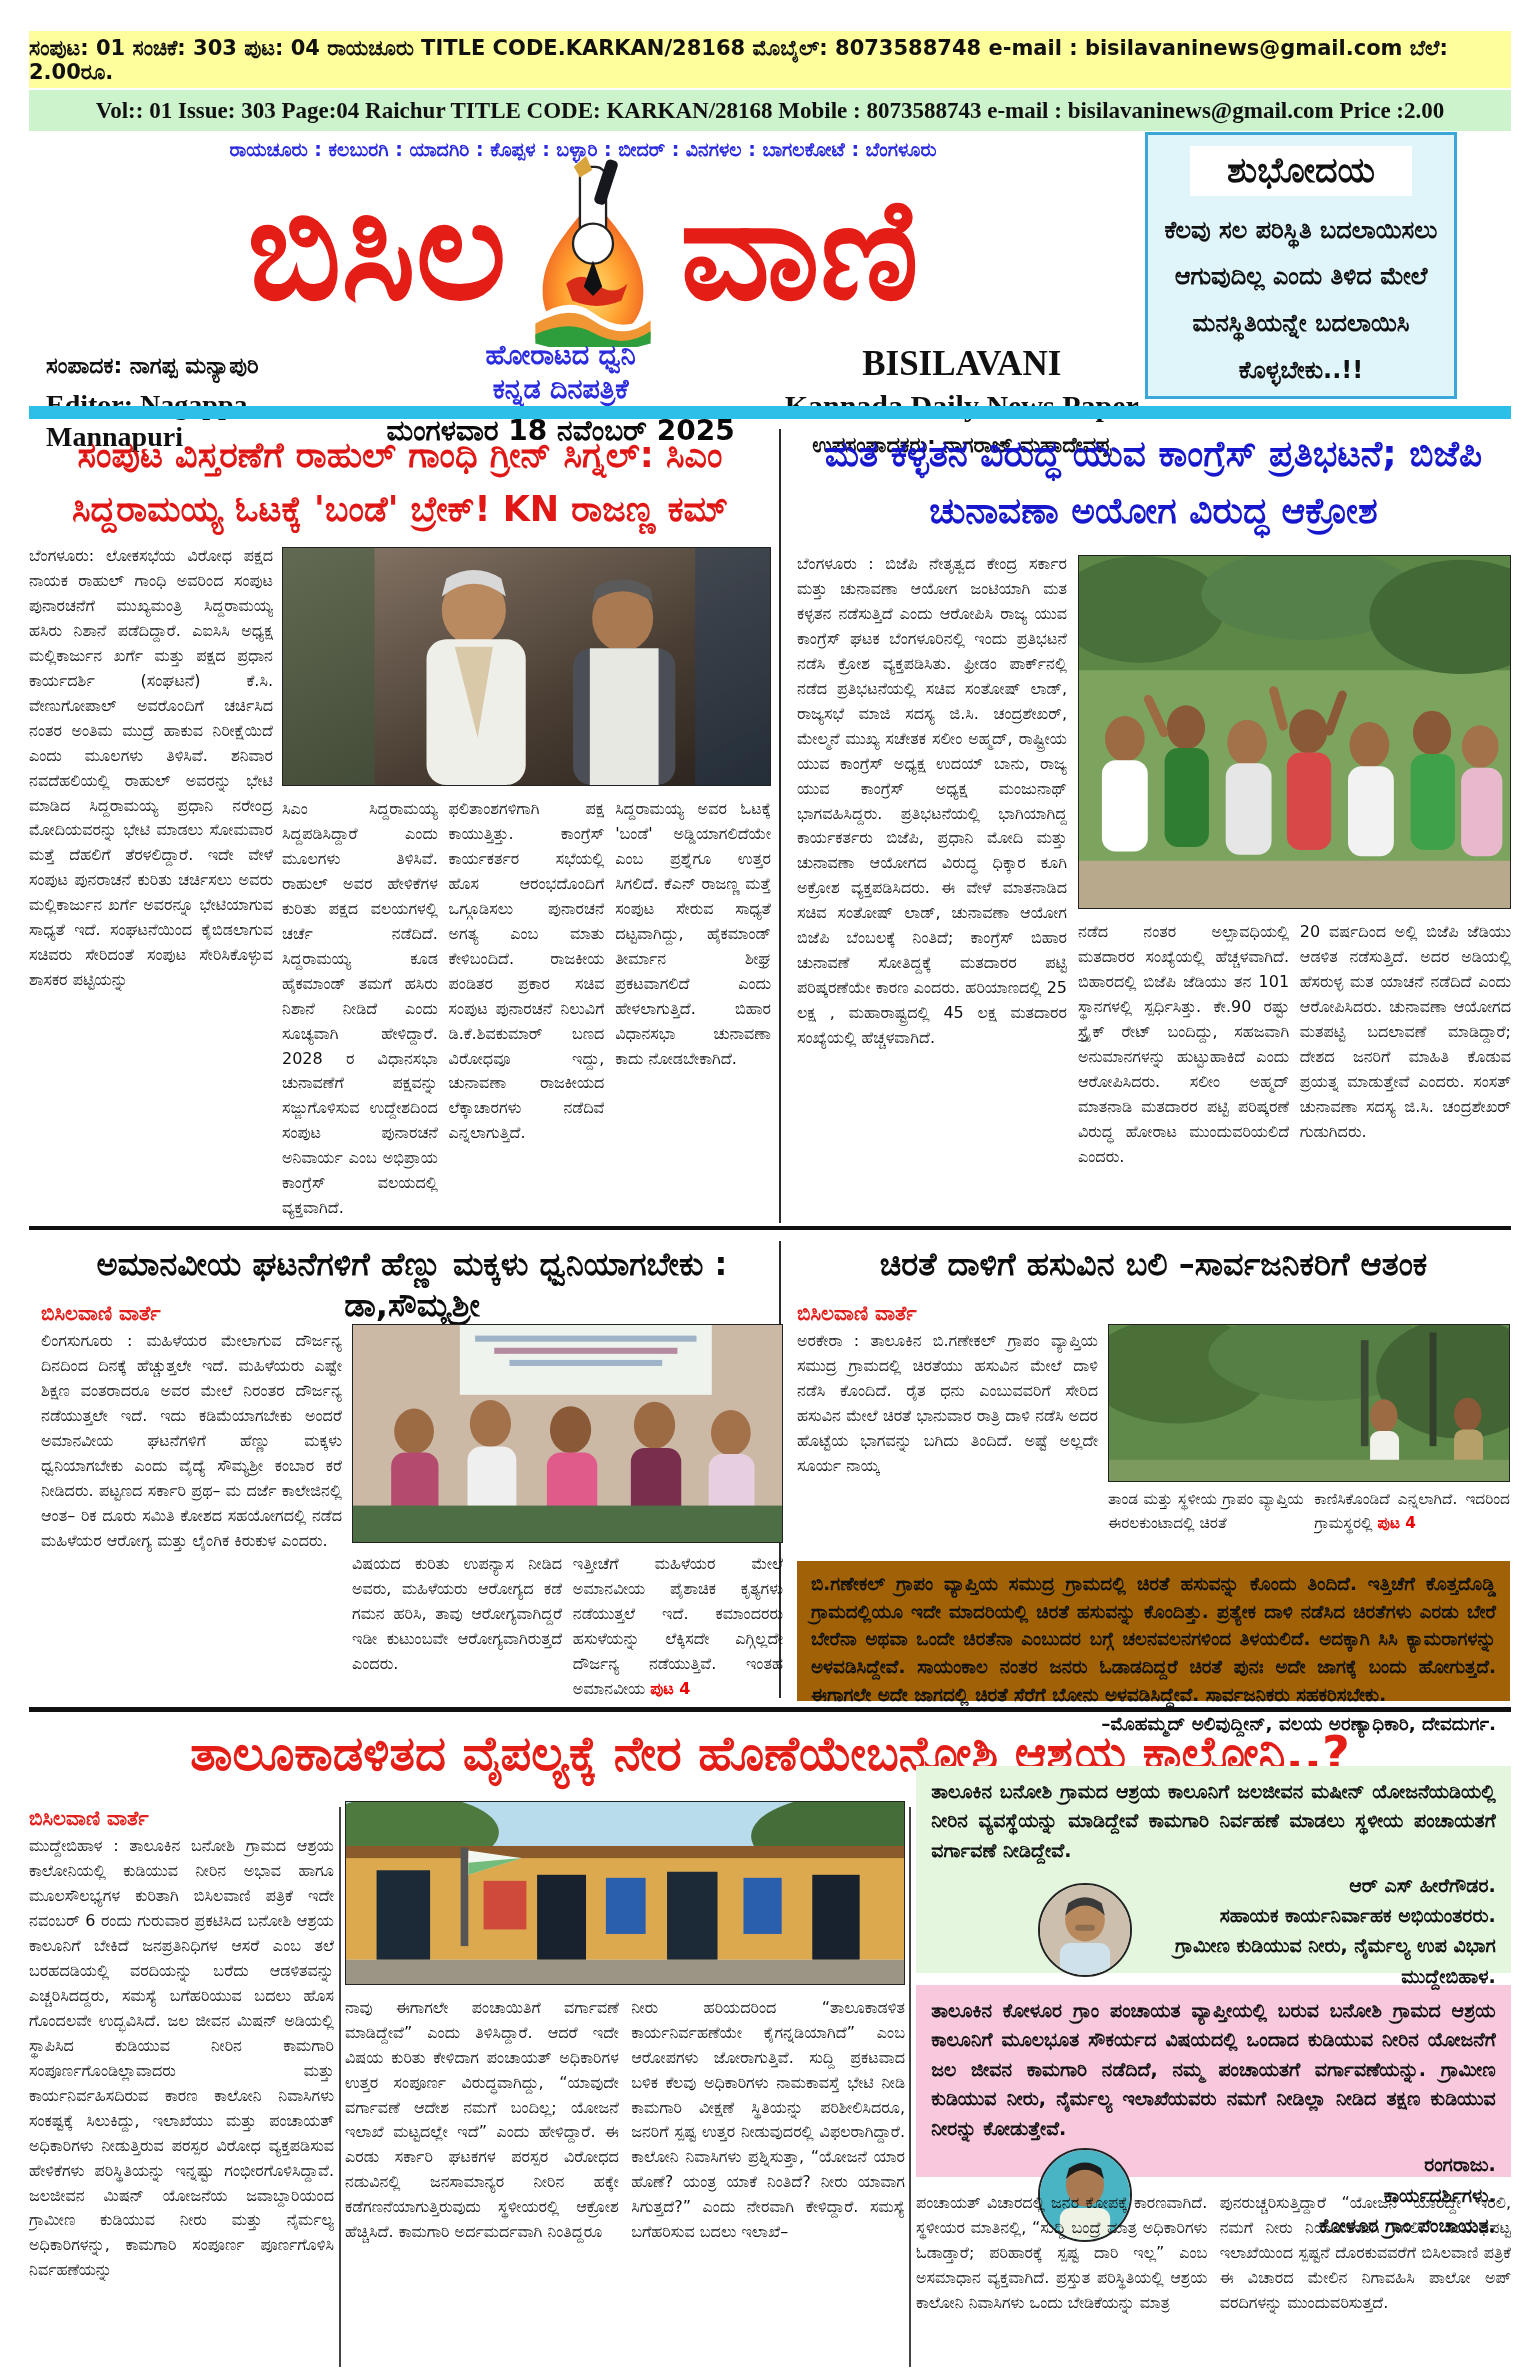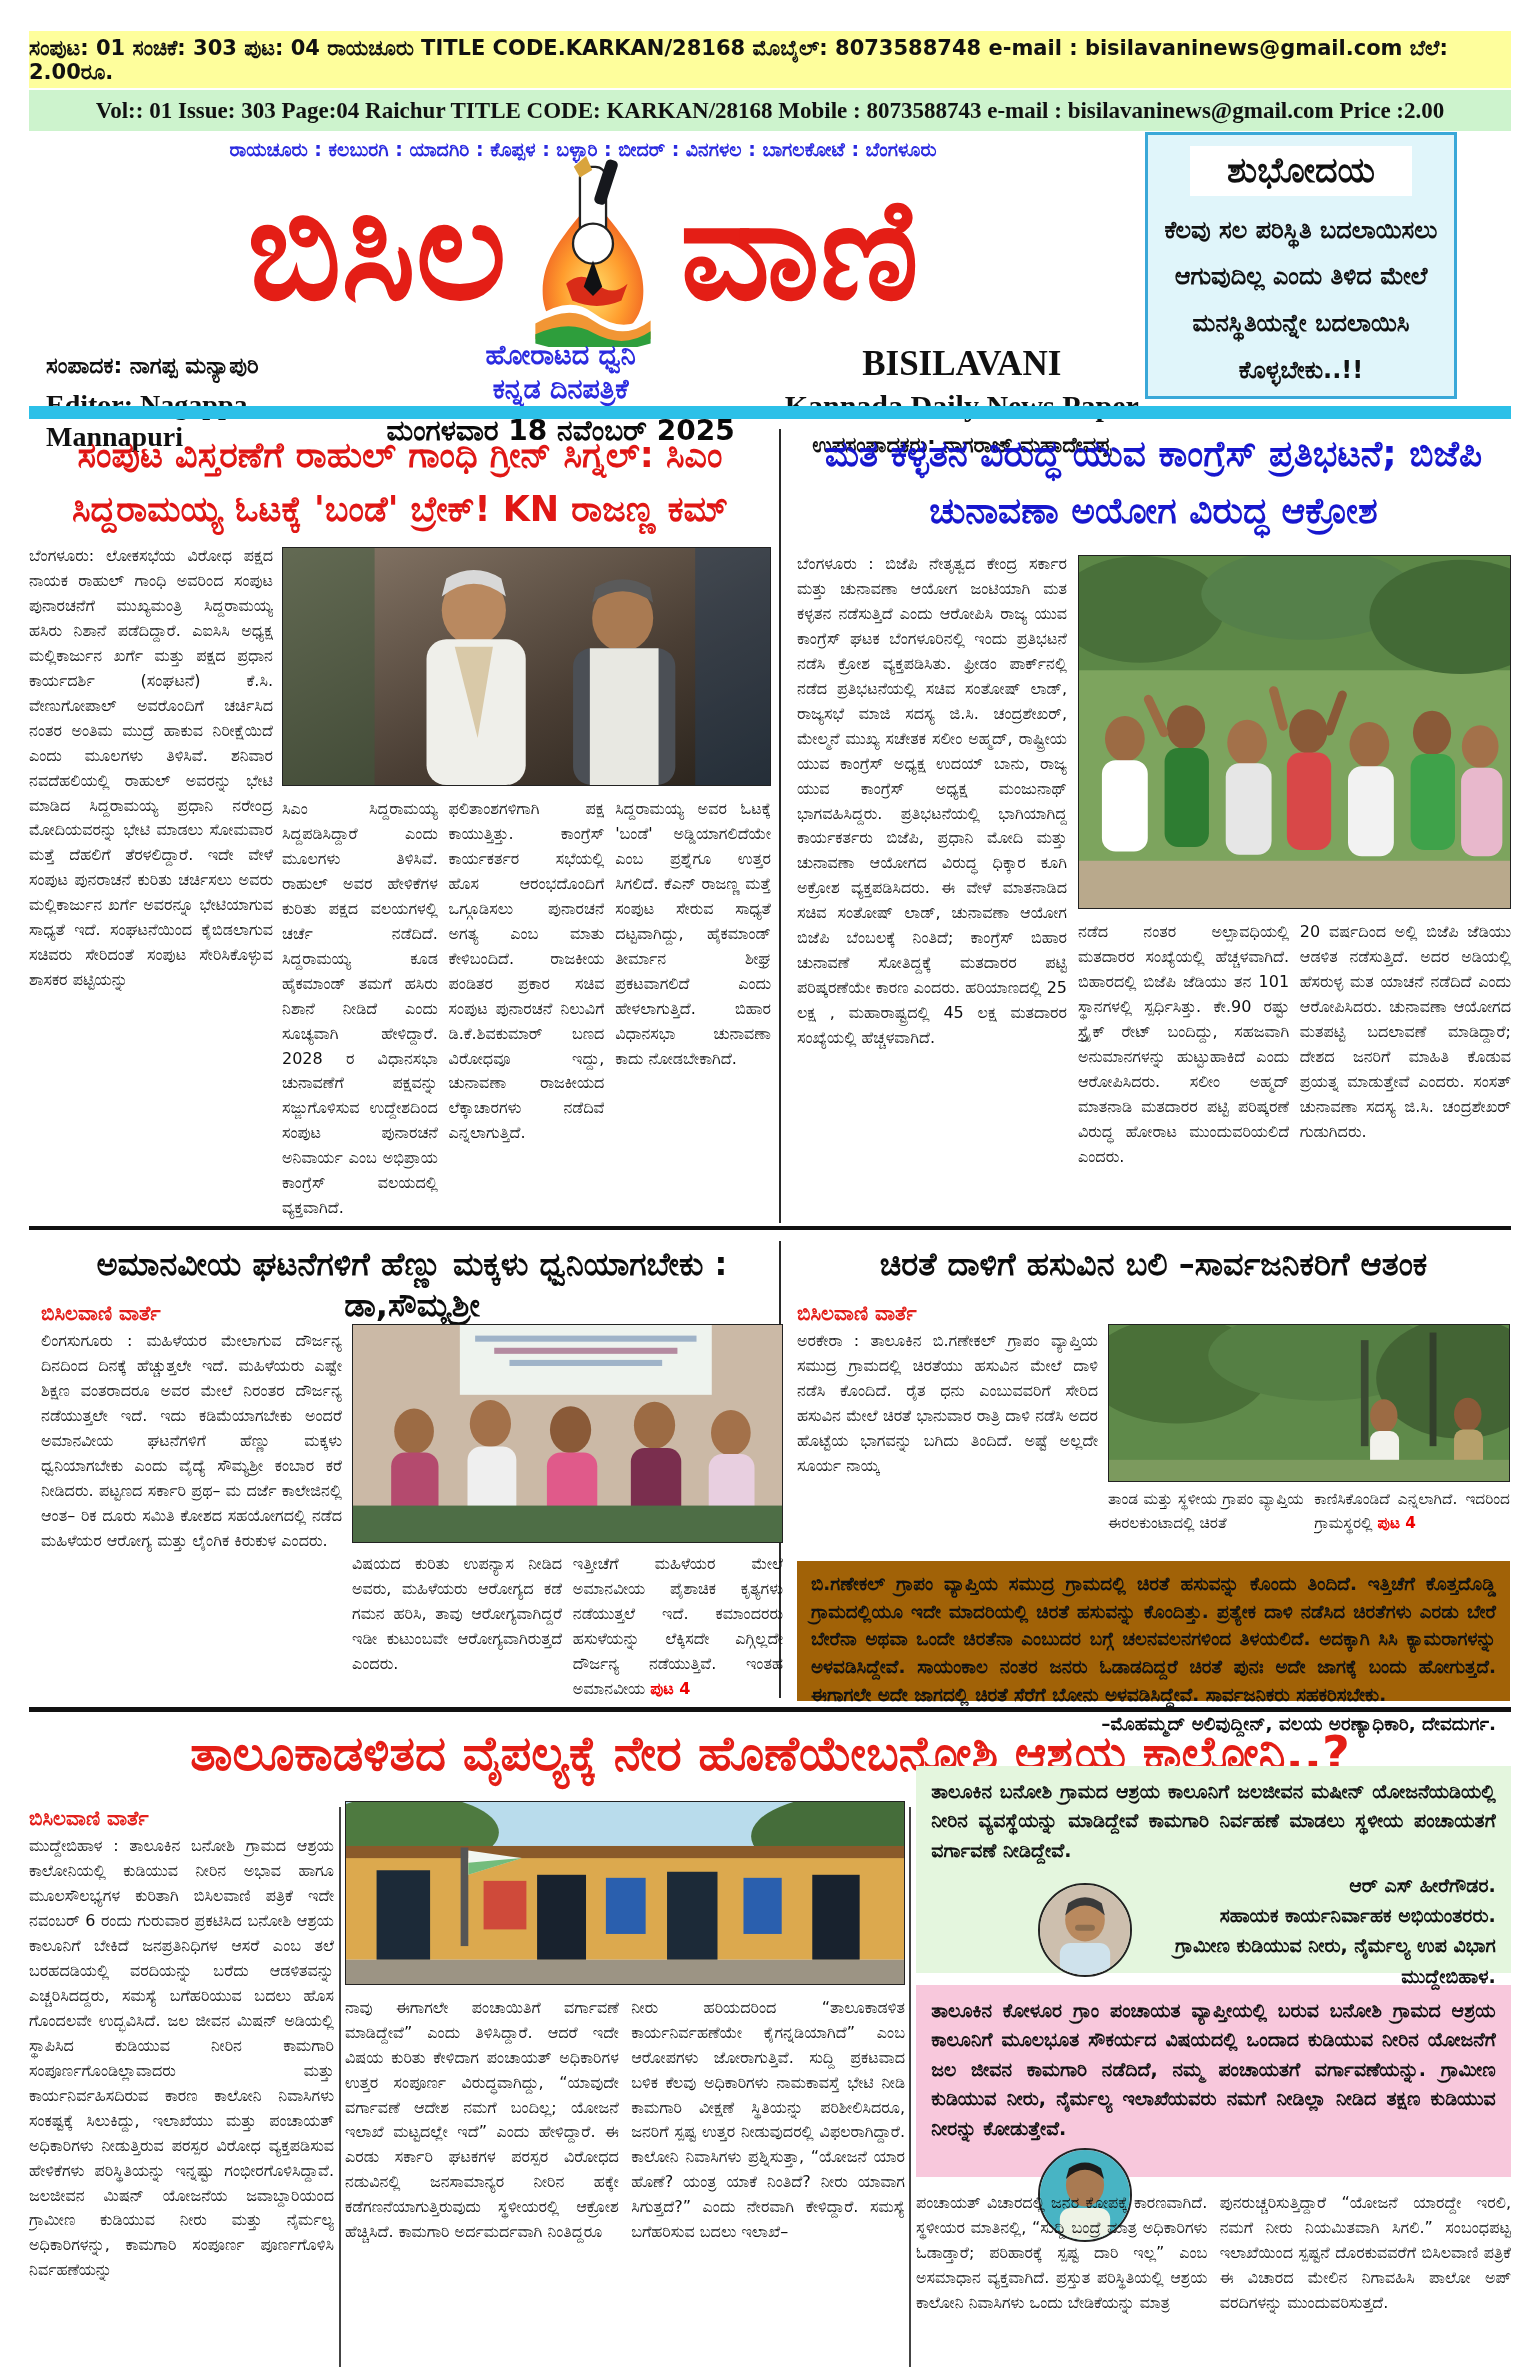--- a/index.html
+++ b/index.html
@@ -388,20 +388,25 @@
         <div>ತಾಲೂಕಿನ ಕೋಳೂರ ಗ್ರಾಂ ಪಂಚಾಯತ ವ್ಯಾಪ್ತೀಯಲ್ಲಿ ಬರುವ ಬನೋಶಿ ಗ್ರಾಮದ ಆಶ್ರಯ ಕಾಲೂನಿಗೆ ಮೂಲಭೂತ ಸೌಕರ್ಯದ ವಿಷಯದಲ್ಲಿ ಒಂದಾದ ಕುಡಿಯುವ ನೀರಿನ ಯೋಜನೆಗೆ ಜಲ ಜೀವನ ಕಾಮಗಾರಿ ನಡೆದಿದೆ, ನಮ್ಮ ಪಂಚಾಯತಗೆ ವರ್ಗಾವಣೆಯನ್ನು. ಗ್ರಾಮೀಣ ಕುಡಿಯುವ ನೀರು, ನೈರ್ಮಲ್ಯ ಇಲಾಖೆಯವರು ನಮಗೆ ನೀಡಿಲ್ಲಾ ನೀಡಿದ ತಕ್ಷಣ ಕುಡಿಯುವ ನೀರನ್ನು ಕೋಡುತ್ತೇವೆ.</div>
         <div class="q-attrib">
           <div class="portrait">
             <svg viewBox="0 0 118 118">
                 <rect width="118" height="118" fill="#48b4c4"></rect>
                 <ellipse cx="59" cy="46" rx="25" ry="28" fill="#a97a52"></ellipse>
                 <path d="M34 38 q25 -24 50 0 l-4 -14 q-21 -15 -42 0 Z" fill="#1d1d1d"></path>
                 <rect x="26" y="76" width="66" height="42" rx="14" fill="#eef3e6"></rect>
               </svg>
           </div>
+          <div class="attrib-lines">
+            <div>ರಂಗರಾಜು.</div>
+            <div>ಕಾರ್ಯದರ್ಶಿಗಳು.</div>
+            <div>ಕೋಳೂರ ಗ್ರಾಂ ಪಂಚಾಯತ.</div>
+          </div>
         </div>
       </div>
 
       <div class="right-tail">
         <div class="body-txt">ಪಂಚಾಯತ್ ವಿಚಾರದಲ್ಲಿ ಜನರ ಕೋಪಕ್ಕೆ ಕಾರಣವಾಗಿದೆ. ಸ್ಥಳೀಯರ ಮಾತಿನಲ್ಲಿ, “ಸುದ್ದಿ ಬಂದ್ರೆ ಮಾತ್ರ ಅಧಿಕಾರಿಗಳು ಓಡಾಡ್ತಾರೆ; ಪರಿಹಾರಕ್ಕೆ ಸ್ಪಷ್ಟ ದಾರಿ ಇಲ್ಲ” ಎಂಬ ಅಸಮಾಧಾನ ವ್ಯಕ್ತವಾಗಿದೆ. ಪ್ರಸ್ತುತ ಪರಿಸ್ಥಿತಿಯಲ್ಲಿ ಆಶ್ರಯ ಕಾಲೋನಿ ನಿವಾಸಿಗಳು ಒಂದು ಬೇಡಿಕೆಯನ್ನು ಮಾತ್ರ</div>
         <div class="body-txt">ಪುನರುಚ್ಚರಿಸುತ್ತಿದ್ದಾರೆ “ಯೋಜನೆ ಯಾರದ್ದೇ ಇರಲಿ, ನಮಗೆ ನೀರು ನಿಯಮಿತವಾಗಿ ಸಿಗಲಿ.” ಸಂಬಂಧಪಟ್ಟ ಇಲಾಖೆಯಿಂದ ಸ್ಪಷ್ಟನೆ ದೊರಕುವವರೆಗೆ ಬಿಸಿಲವಾಣಿ ಪತ್ರಿಕೆ ಈ ವಿಚಾರದ ಮೇಲಿನ ನಿಗಾವಹಿಸಿ ಪಾಲೋ ಅಪ್ ವರದಿಗಳನ್ನು ಮುಂದುವರಿಸುತ್ತದೆ.</div>
       </div>
     </div>
   </div>
 

